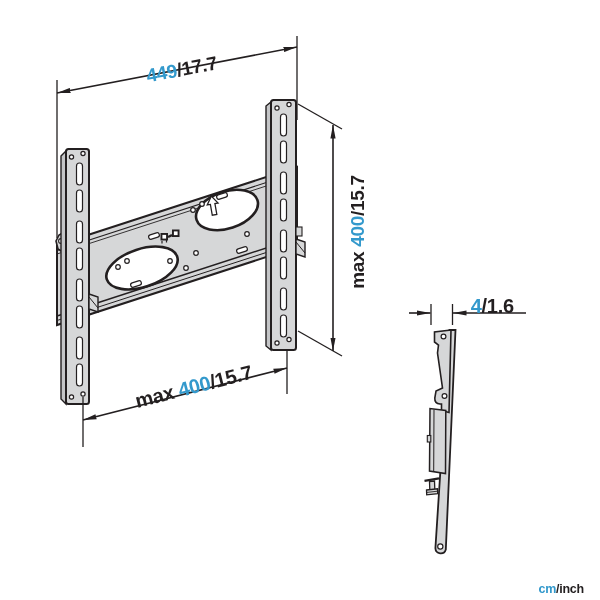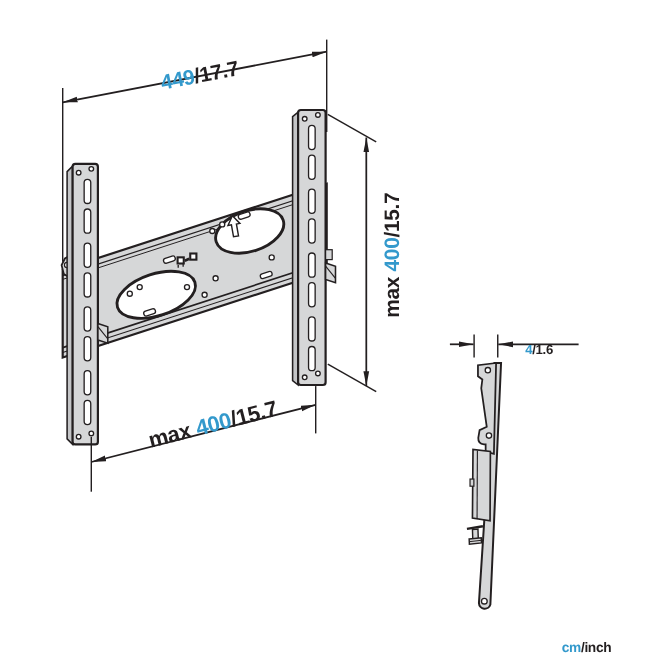--- a/index.html
+++ b/index.html
@@ -176,21 +176,21 @@
 </div>
 
 <div class="dim-label" style="left:348px; top:237px; transform:translate(-50%,-50%) rotate(-90deg); font-size:19px;">
   <span class="ink">max </span><span class="accent">400</span><span class="ink">/15.7</span>
 </div>
 
 <div class="dim-label" style="left:186px; top:378px; transform:translate(-50%,-50%) rotate(-14.3deg); font-size:20px;">
   <span class="ink">max </span><span class="accent">400</span><span class="ink">/15.7</span>
 </div>
 
-<div class="dim-label" style="left:487px; top:312px; transform:translate(-50%,-50%); font-size:12px;">
+<div class="dim-label" style="left:487px; top:296px; transform:translate(-50%,-50%); font-size:20px;">
   <span class="accent">4</span><span class="ink">/1.6</span>
 </div>
 
-<div class="dim-label" style="left:530px; top:582px; transform:translate(-50%,-50%); font-size:12.5px; font-weight:700;">
+<div class="dim-label" style="left:558px; top:582px; transform:translate(-50%,-50%); font-size:12.5px; font-weight:700;">
   <span class="accent">cm</span><span class="ink">/inch</span>
 </div>
 
 </div>
 
 </body></html>

